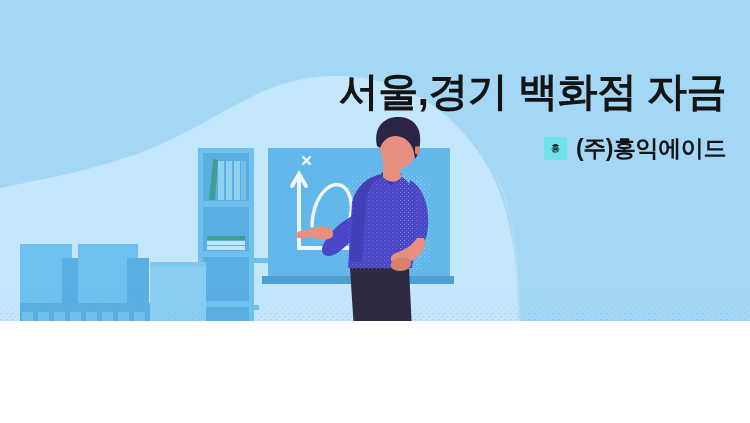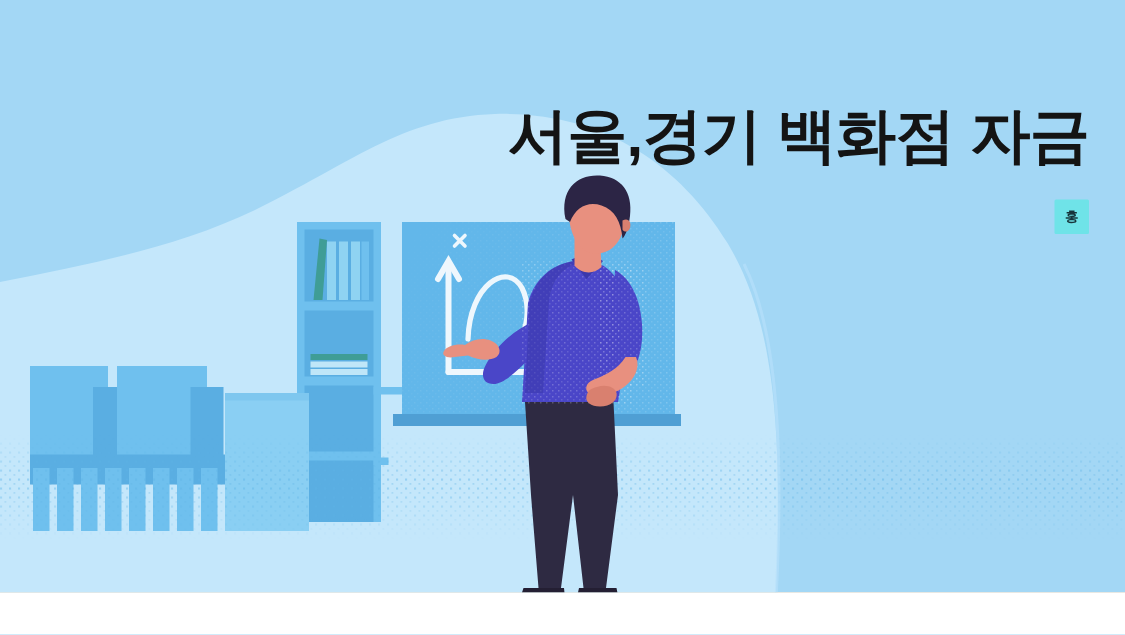--- a/index.html
+++ b/index.html
@@ -4,23 +4,23 @@
 <title>Job Posting Banner</title>
 <style>
   html, body {
     margin: 0;
     padding: 0;
     background: #ffffff;
   }
   #banner {
     position: relative;
     width: 750px;
-    height: 395px;
+    height: 321px;
     overflow: hidden;
-    background: #fdba74;
+    background: #c2410c;
     font-family: "Liberation Sans", "DejaVu Sans", sans-serif;
     -webkit-font-smoothing: antialiased;
   }
 
   
   #art {
     position: absolute;
     inset: 0;
     width: 750px;
     height: 423px;
@@ -255,17 +255,18 @@
     <path d="M516 423 C 524 300, 518 220, 496 176" stroke="#b7e0fa" stroke-width="2" fill="none" opacity="0.65"></path>
 
   </svg>
 
   <div id="overlay">
 
     <h1 class="title">서울,경기 백화점 자금</h1>
 
     <div class="company-row">
       <span class="company-logo">홍</span>
+      <span class="company-name">(주)홍익에이드</span>
     </div>
 
 
   </div>
 </div>
 
 </body></html>

